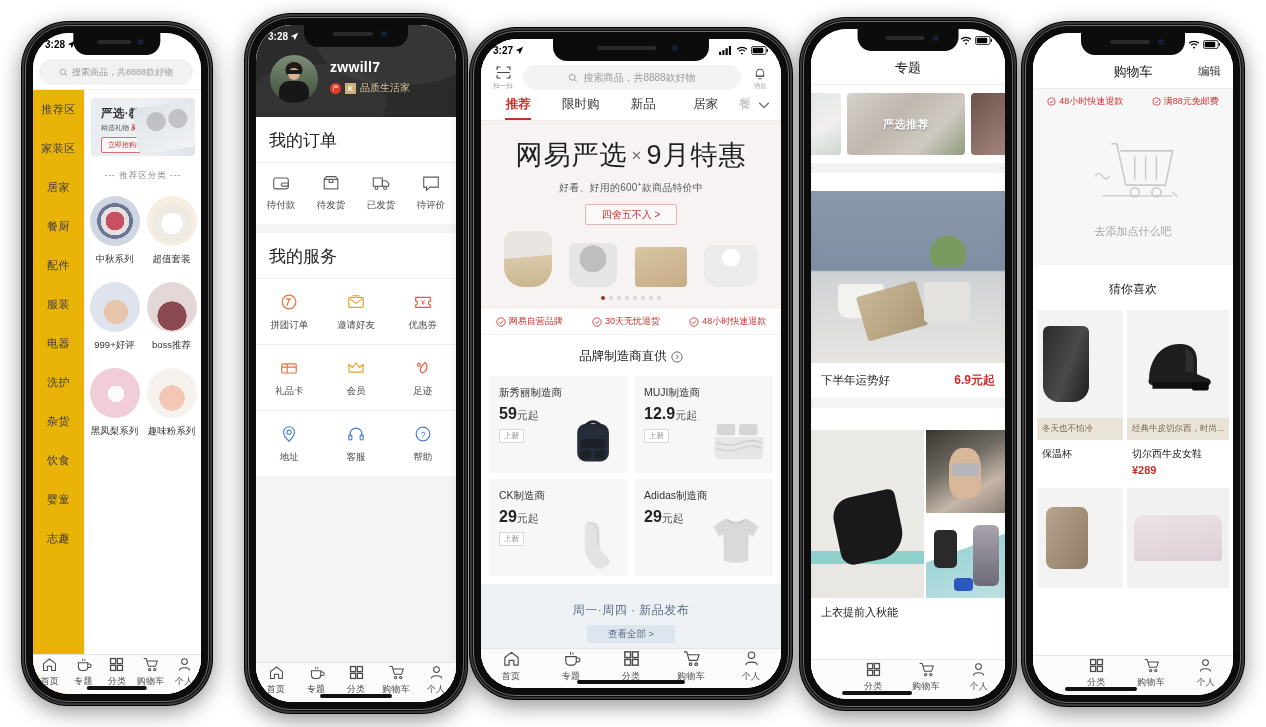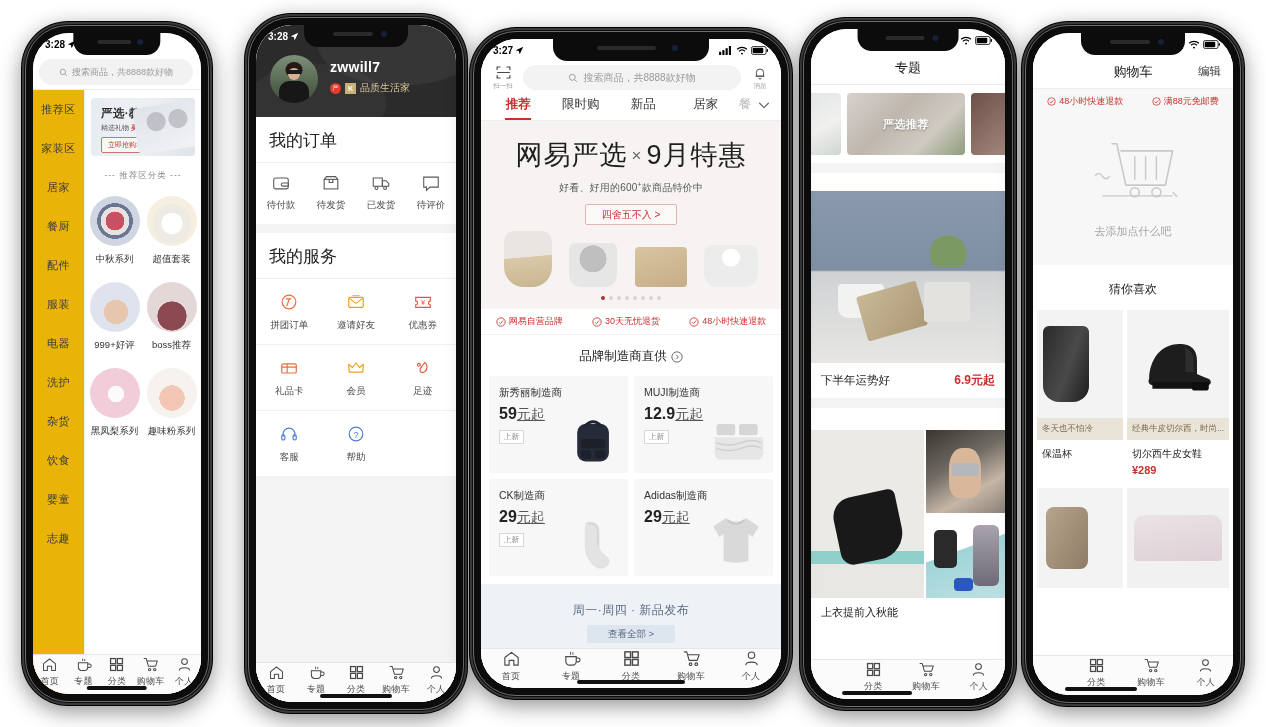--- a/index.html
+++ b/index.html
@@ -189,21 +189,21 @@
   .p3-dots span.on{ background:#a03330; }
   .p3-promises{ display:flex; justify-content:space-around; align-items:center;
     height:26px; background:#fff; font-size:9px; color:#c9302c; border-bottom:1px solid #f2f2f2;}
   .p3-promises .pi{ display:flex; align-items:center; gap:3px;}
   .p3-sectiontitle{ text-align:center; font-size:12.5px; color:#222; padding:13px 0 11px 0;
     background:#fff; display:flex; align-items:center; justify-content:center; gap:4px;}
   .p3-brandgrid{ display:grid; grid-template-columns:1fr 1fr; gap:6px; padding:0 8px 8px 8px; background:#fff;}
   .p3-bcard{ background:#f7f7f7; height:97px; border-radius:2px; padding:10px 0 0 10px; position:relative; overflow:hidden;}
   .p3-bcard .bn{ font-size:10.5px; color:#333; }
   .p3-bcard .bp{ font-size:16px; color:#222; font-weight:bold; margin-top:5px;}
-  .p3-bcard .bp small{ font-size:14px; font-weight:normal; color:#555;text-decoration:underline; }
+  .p3-bcard .bp small{ font-size:11px; font-weight:normal; color:#555; }
   .p3-bcard .bnew{ display:inline-block; margin-top:6px; font-size:7.5px; color:#8a8a8a;
     border:1px solid #d8d8d8; padding:1px 4px; background:#fff;}
   .p3-bcard .bimg{ position:absolute; right:6px; bottom:6px; width:56px; height:56px;}
   .p3-newband{ background:#eef2f7; height:70px; position:relative; overflow:hidden;}
   .p3-newband .wm{ position:absolute; top:2px; left:50%; transform:translateX(-50%);
     font-size:36px; font-weight:bold; color:rgba(255,255,255,.75); letter-spacing:4px;}
   .p3-newband .nt{ position:relative; text-align:center; font-size:12px; color:#5b6b82; padding-top:18px; letter-spacing:.5px;}
   .p3-newband .nb{ position:relative; margin:6px auto 0 auto; width:88px; height:18px;
     background:#dde5ef; border-radius:2px; display:flex; align-items:center;
     justify-content:center; font-size:9.5px; color:#5b6b82;}
@@ -486,20 +486,27 @@
             </div>
             <div class="p2-scell">
               <svg width="20" height="20" viewBox="0 0 22 22">
                   <path d="M13 5 C16 7 16.5 12 13 15 C10 17.5 7 15 8 12 C9 9 11 8 13 5 Z" fill="none" stroke="#e8583a" stroke-width="1.3"></path>
                   <circle cx="6.5" cy="7.5" r="1.6" fill="none" stroke="#e8583a" stroke-width="1.2"></circle>
                 </svg>
               <span class="sl">足迹</span>
             </div>
             <div class="p2-scell" style="border-bottom:none;">
               <svg width="20" height="20" viewBox="0 0 22 22">
+                  <path d="M11 3 C14.3 3 17 5.7 17 9 C17 13 11 19 11 19 C11 19 5 13 5 9 C5 5.7 7.7 3 11 3 Z" fill="none" stroke="#4a7fd4" stroke-width="1.3"></path>
+                  <circle cx="11" cy="9" r="2.3" fill="none" stroke="#4a7fd4" stroke-width="1.2"></circle>
+                </svg>
+              <span class="sl">地址</span>
+            </div>
+            <div class="p2-scell" style="border-bottom:none;">
+              <svg width="20" height="20" viewBox="0 0 22 22">
                   <path d="M4.5 14 V11 A6.5 6.5 0 0 1 17.5 11 V14" fill="none" stroke="#4a7fd4" stroke-width="1.3"></path>
                   <rect x="3" y="12" width="3.5" height="5.5" rx="1.6" fill="none" stroke="#4a7fd4" stroke-width="1.3"></rect>
                   <rect x="15.5" y="12" width="3.5" height="5.5" rx="1.6" fill="none" stroke="#4a7fd4" stroke-width="1.3"></rect>
                 </svg>
               <span class="sl">客服</span>
             </div>
             <div class="p2-scell" style="border-bottom:none;">
               <svg width="20" height="20" viewBox="0 0 22 22">
                   <circle cx="11" cy="11" r="7.5" fill="none" stroke="#4a7fd4" stroke-width="1.3"></circle>
                   <text x="11" y="15" font-size="10" fill="#4a7fd4" text-anchor="middle" font-family="Liberation Sans">?</text>

